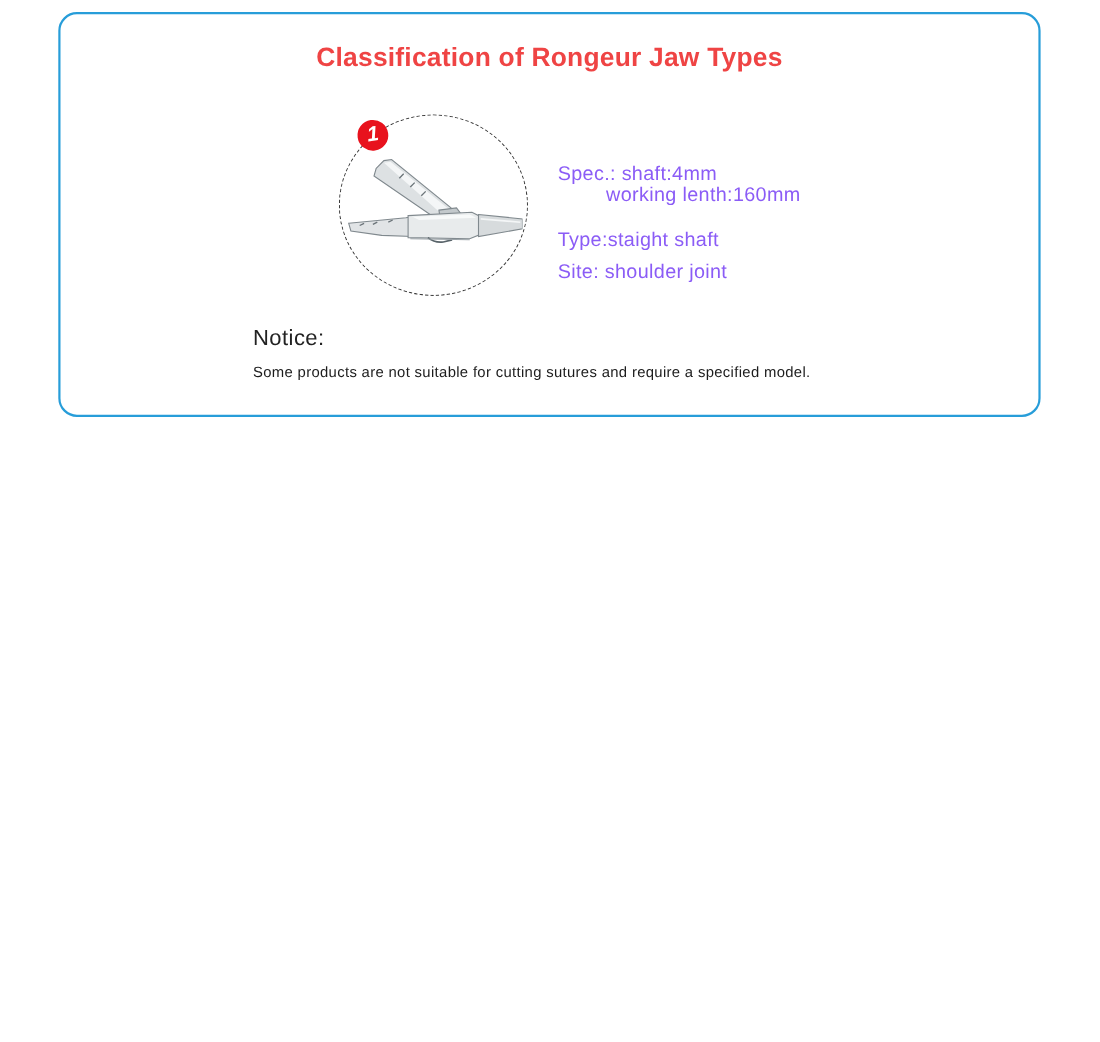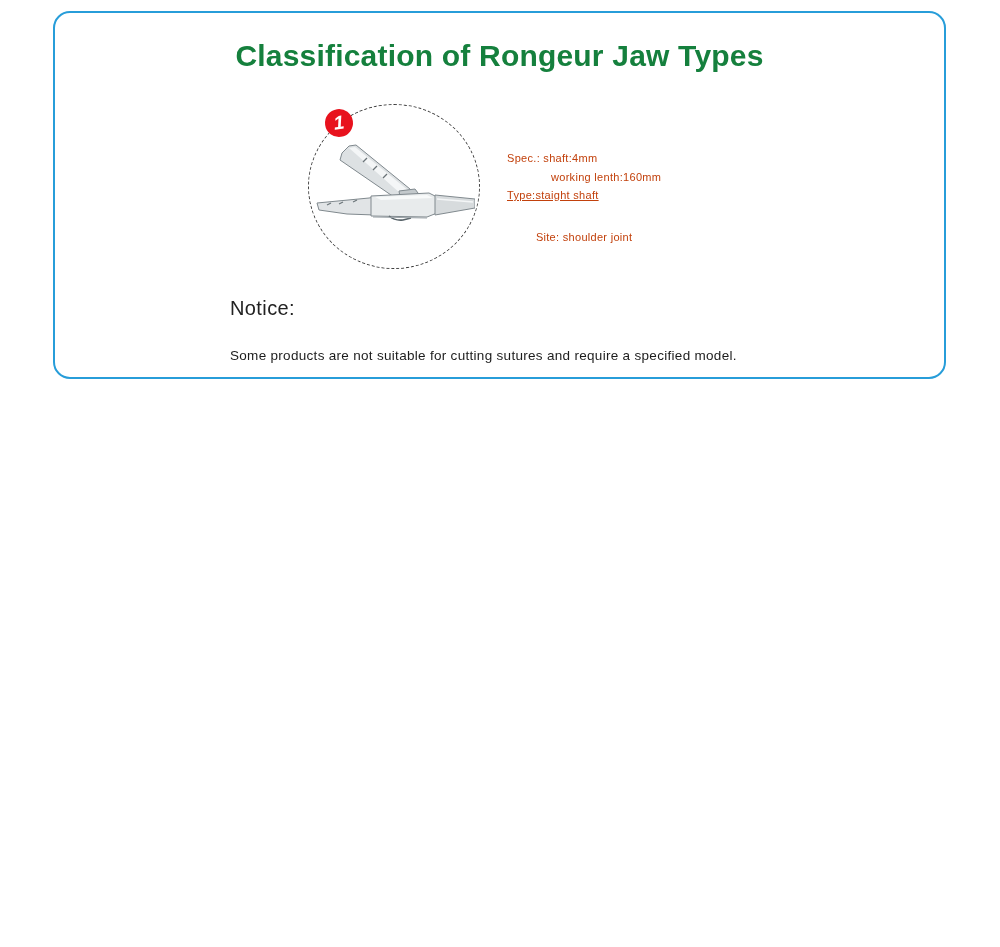--- a/index.html
+++ b/index.html
@@ -23,24 +23,24 @@
     border-radius: 17px;
     background: #ffffff;
   }
 
   .card-title {
     position: absolute;
     top: 26px;
     left: 0;
     width: 100%;
     text-align: center;
-    font-size: 30px;
+    font-size: 24px;
     font-weight: 700;
     letter-spacing: 0.2px;
-    color: #15803d;
+    color: #ef4444;
   }
 
   
   .figure-circle {
     position: absolute;
     left: 253px;
     top: 91px;
     width: 172px;
     height: 165px;
     border: 1.6px dashed #3c3c3c;
@@ -71,43 +71,43 @@
     font-weight: 700;
     font-style: italic;
     transform: rotate(-8deg);
   }
 
   
   .spec-block {
     position: absolute;
     left: 452px;
     top: 136px;
-    color: #c2410c;
-    font-size: 11px;
+    color: #8b5cf6;
+    font-size: 18px;
     letter-spacing: 0.3px;
   }
   .spec-line { line-height: 18px; }
   .spec-line.indent { margin-top: 1px; padding-left: 44px; }
-  .spec-line.type-line { margin-top: 0; text-decoration: underline; }
-  .spec-line.site-line { margin-top: 24px; text-align: center; }
+  .spec-line.type-line { margin-top: 23px; }
+  .spec-line.site-line { margin-top: 11px; }
 
   
   .notice-block {
     position: absolute;
     left: 175px;
     top: 285px;
     color: #222222;
   }
   .notice-heading {
     font-size: 20px;
     letter-spacing: 0.4px;
     line-height: 21px;
   }
   .notice-body {
-    margin-top: 28px;
+    margin-top: 11px;
     font-size: 13.5px;
     letter-spacing: 0.3px;
     line-height: 18px;
     color: #1c1c1c;
   }
 </style>
 </head>
 <body>
 
 <div class="card">

